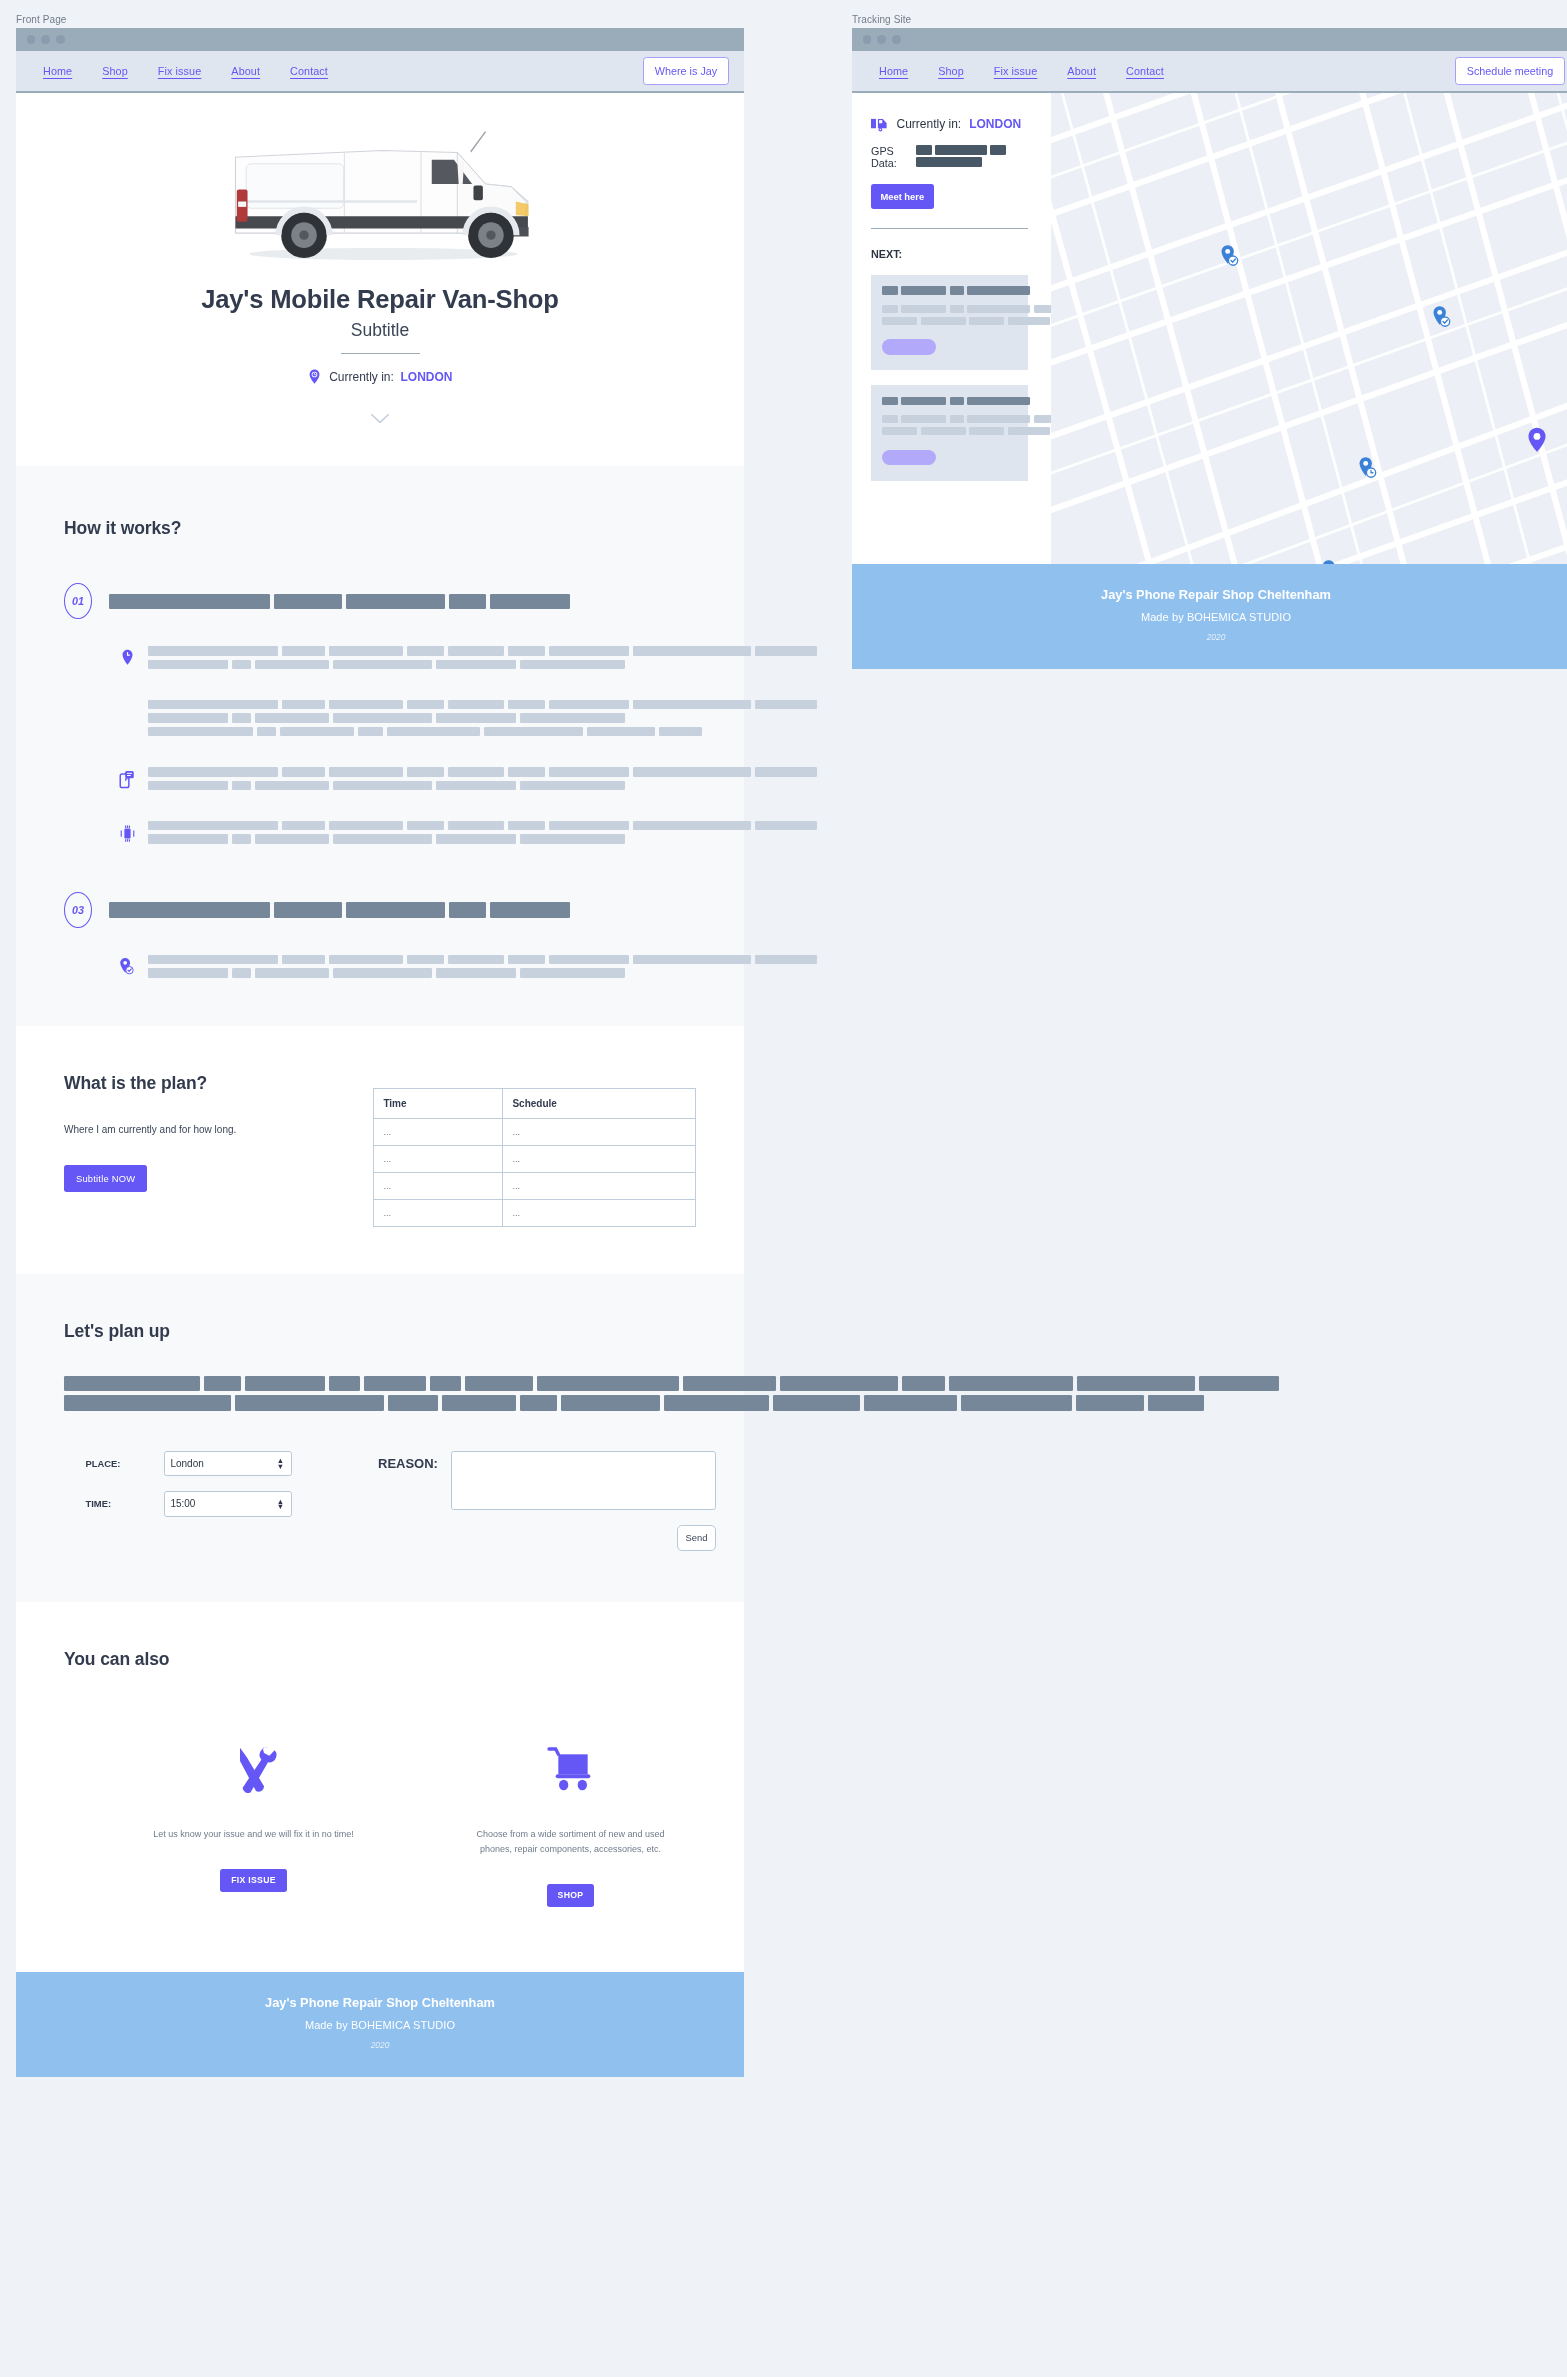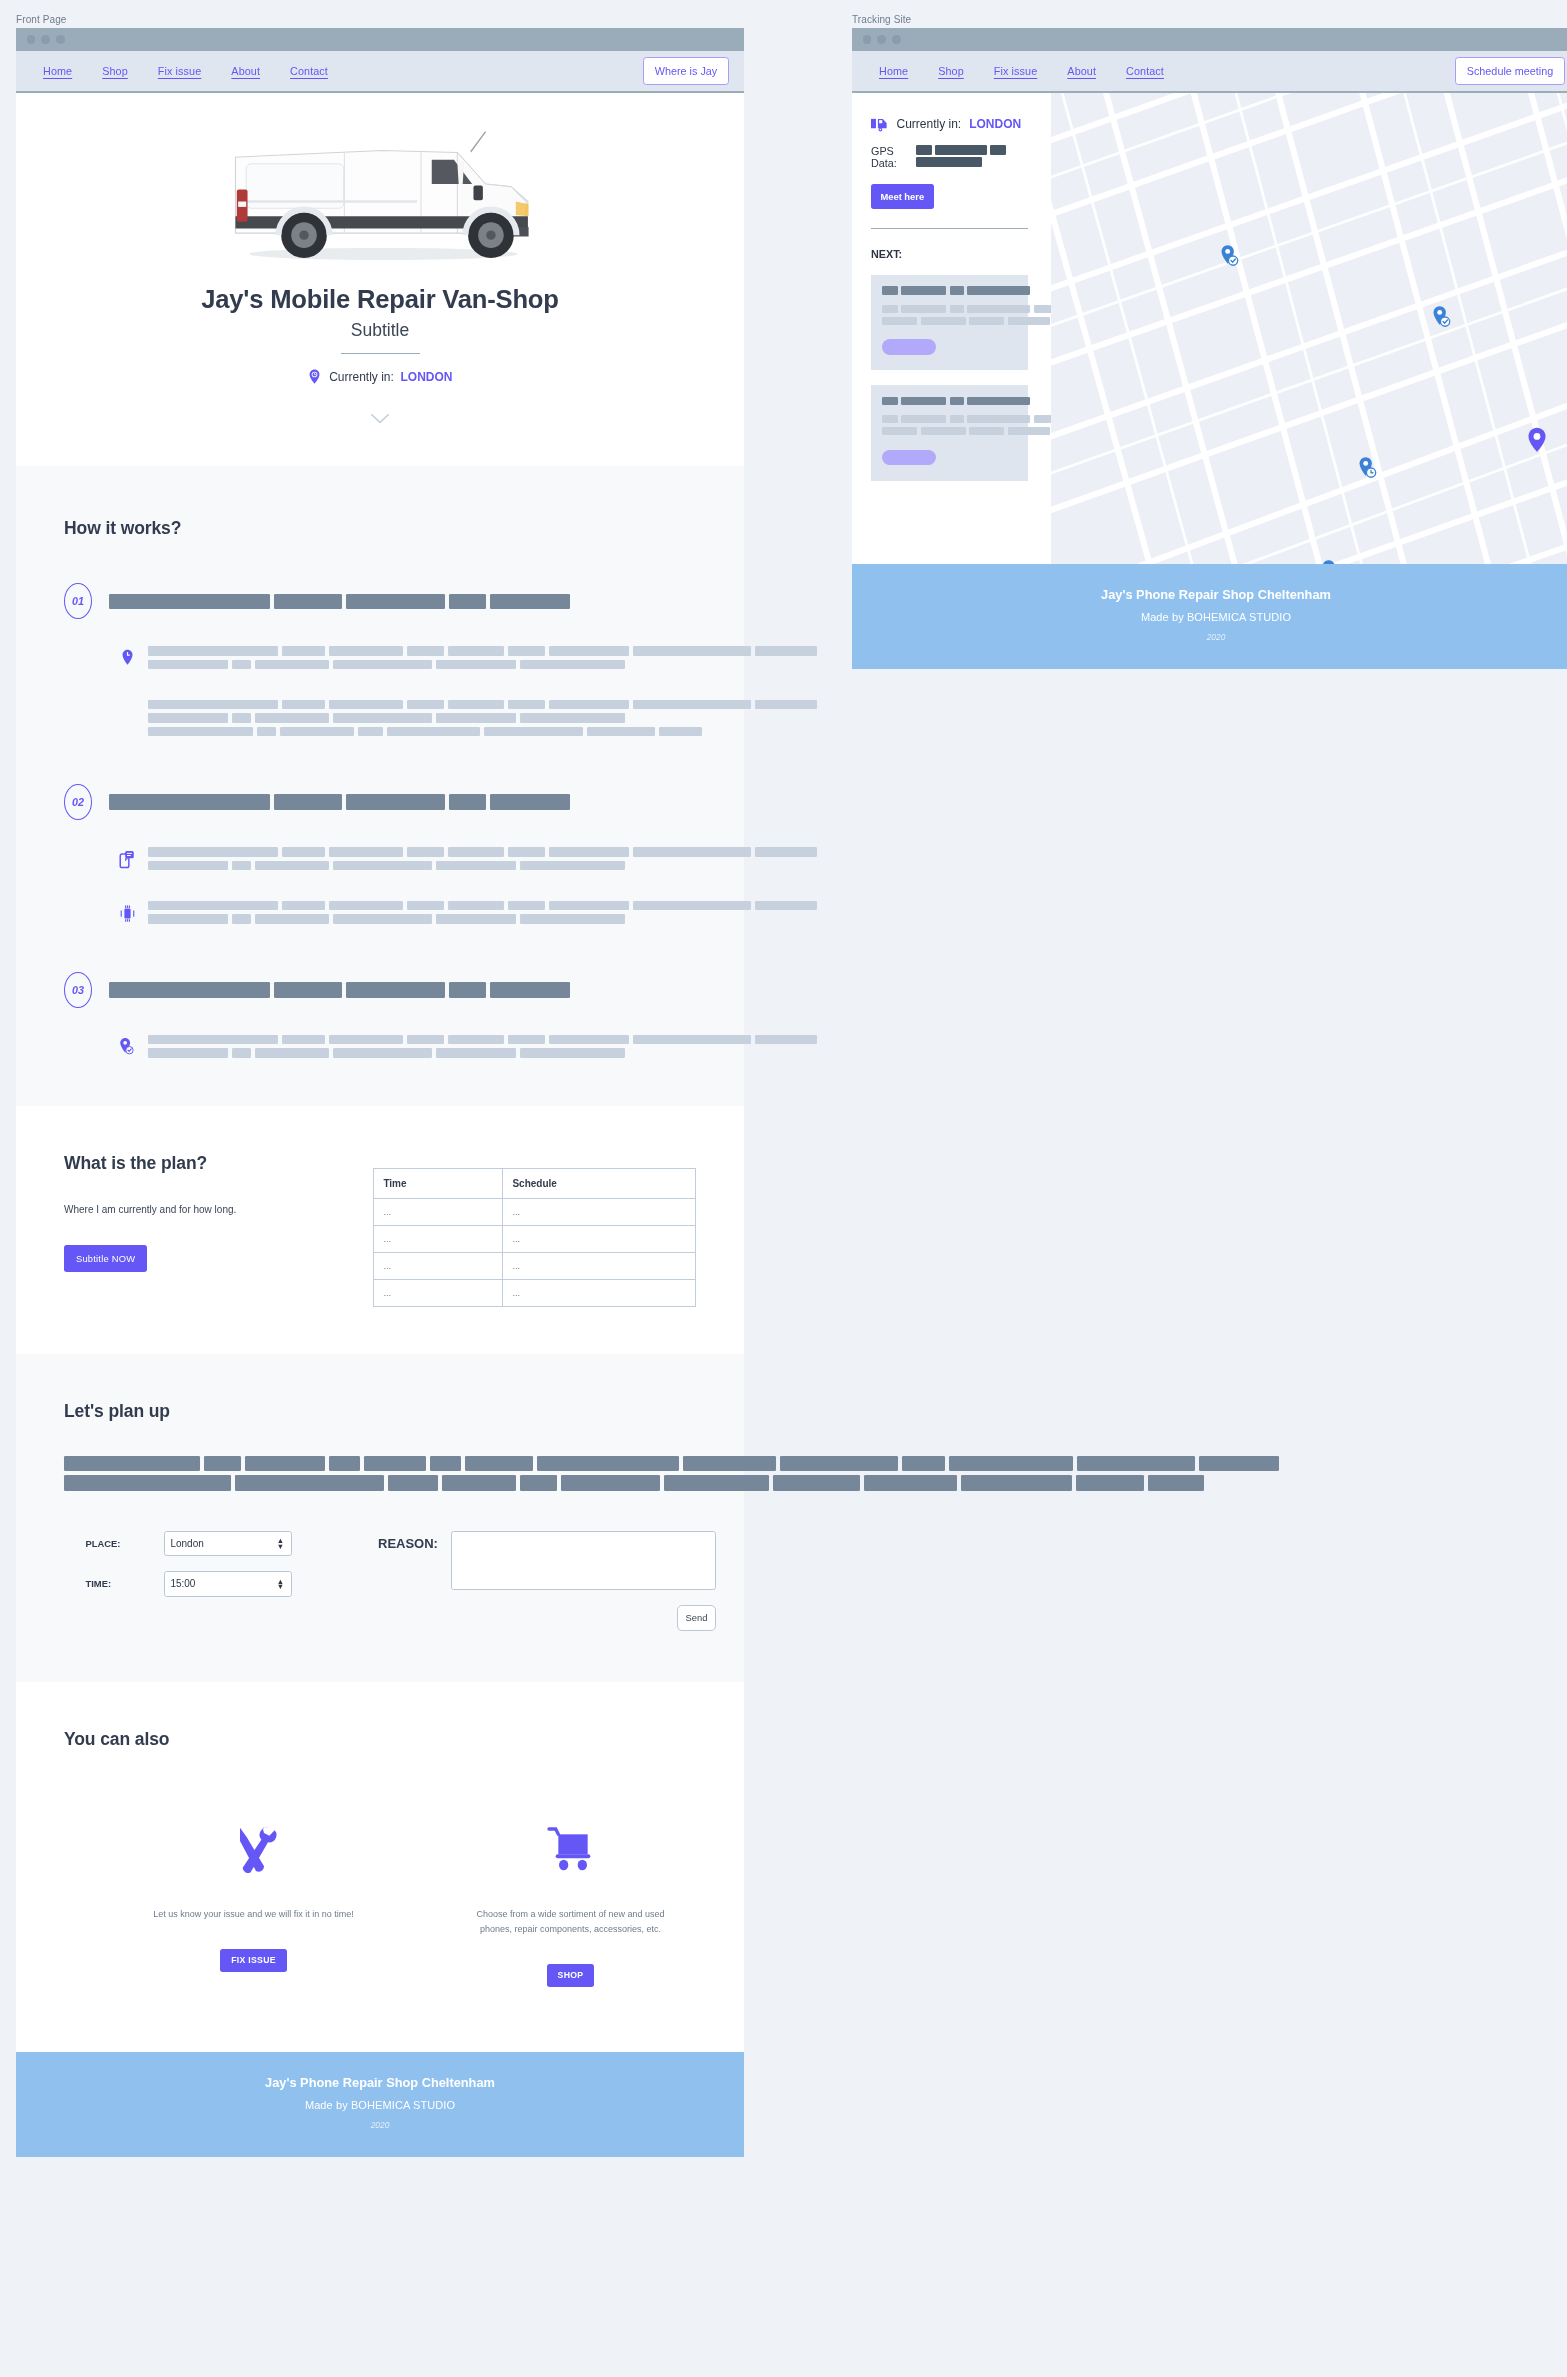--- a/index.html
+++ b/index.html
@@ -288,24 +288,20 @@
               <div class="barline"><span class="tbar" style="width: 80px;"></span><span class="tbar" style="width: 18.6px;"></span><span class="tbar" style="width: 74px;"></span><span class="tbar" style="width: 99px;"></span><span class="tbar" style="width: 80px;"></span><span class="tbar" style="width: 105px;"></span></div>
             </div>
           </div>
           <div class="step-row">
             <div class="step-icon"></div>
             <div>
               <div class="barline"><span class="tbar" style="width: 130px;"></span><span class="tbar" style="width: 43px;"></span><span class="tbar" style="width: 74px;"></span><span class="tbar" style="width: 37px;"></span><span class="tbar" style="width: 56px;"></span><span class="tbar" style="width: 37px;"></span><span class="tbar" style="width: 80px;"></span><span class="tbar" style="width: 118px;"></span><span class="tbar" style="width: 62px;"></span></div>
               <div class="barline"><span class="tbar" style="width: 80px;"></span><span class="tbar" style="width: 18.6px;"></span><span class="tbar" style="width: 74px;"></span><span class="tbar" style="width: 99px;"></span><span class="tbar" style="width: 80px;"></span><span class="tbar" style="width: 105px;"></span></div>
               <div class="barline"><span class="tbar" style="width: 105px;"></span><span class="tbar" style="width: 18.6px;"></span><span class="tbar" style="width: 74px;"></span><span class="tbar" style="width: 25px;"></span><span class="tbar" style="width: 93px;"></span><span class="tbar" style="width: 99px;"></span><span class="tbar" style="width: 68px;"></span><span class="tbar" style="width: 43px;"></span></div>
             </div>
-          </div>
-          <div class="step-head">
-            <div class="step-num">02</div>
-            <div class="barline" style="margin-bottom: 0px;"><span class="bar" style="width: 161px;"></span><span class="bar" style="width: 68px;"></span><span class="bar" style="width: 99px;"></span><span class="bar" style="width: 37px;"></span><span class="bar" style="width: 80px;"></span></div>
           </div>
           <div class="step-row">
             <div class="step-icon">
               <svg width="16" height="19" viewBox="0 0 26 30">
                 <rect x="2" y="6" width="14" height="22" rx="3" fill="none" stroke="#6457f5" stroke-width="2.4"></rect>
                 <rect x="10" y="1" width="14" height="12" rx="2.5" fill="#6457f5"></rect>
                 <path d="M10 13 l0 5 l5 -5 z" fill="#6457f5"></path>
                 <g stroke="#fff" stroke-width="1.6">
                   <line x1="13" y1="5" x2="21" y2="5"></line>
                   <line x1="13" y1="8.5" x2="19" y2="8.5"></line>

